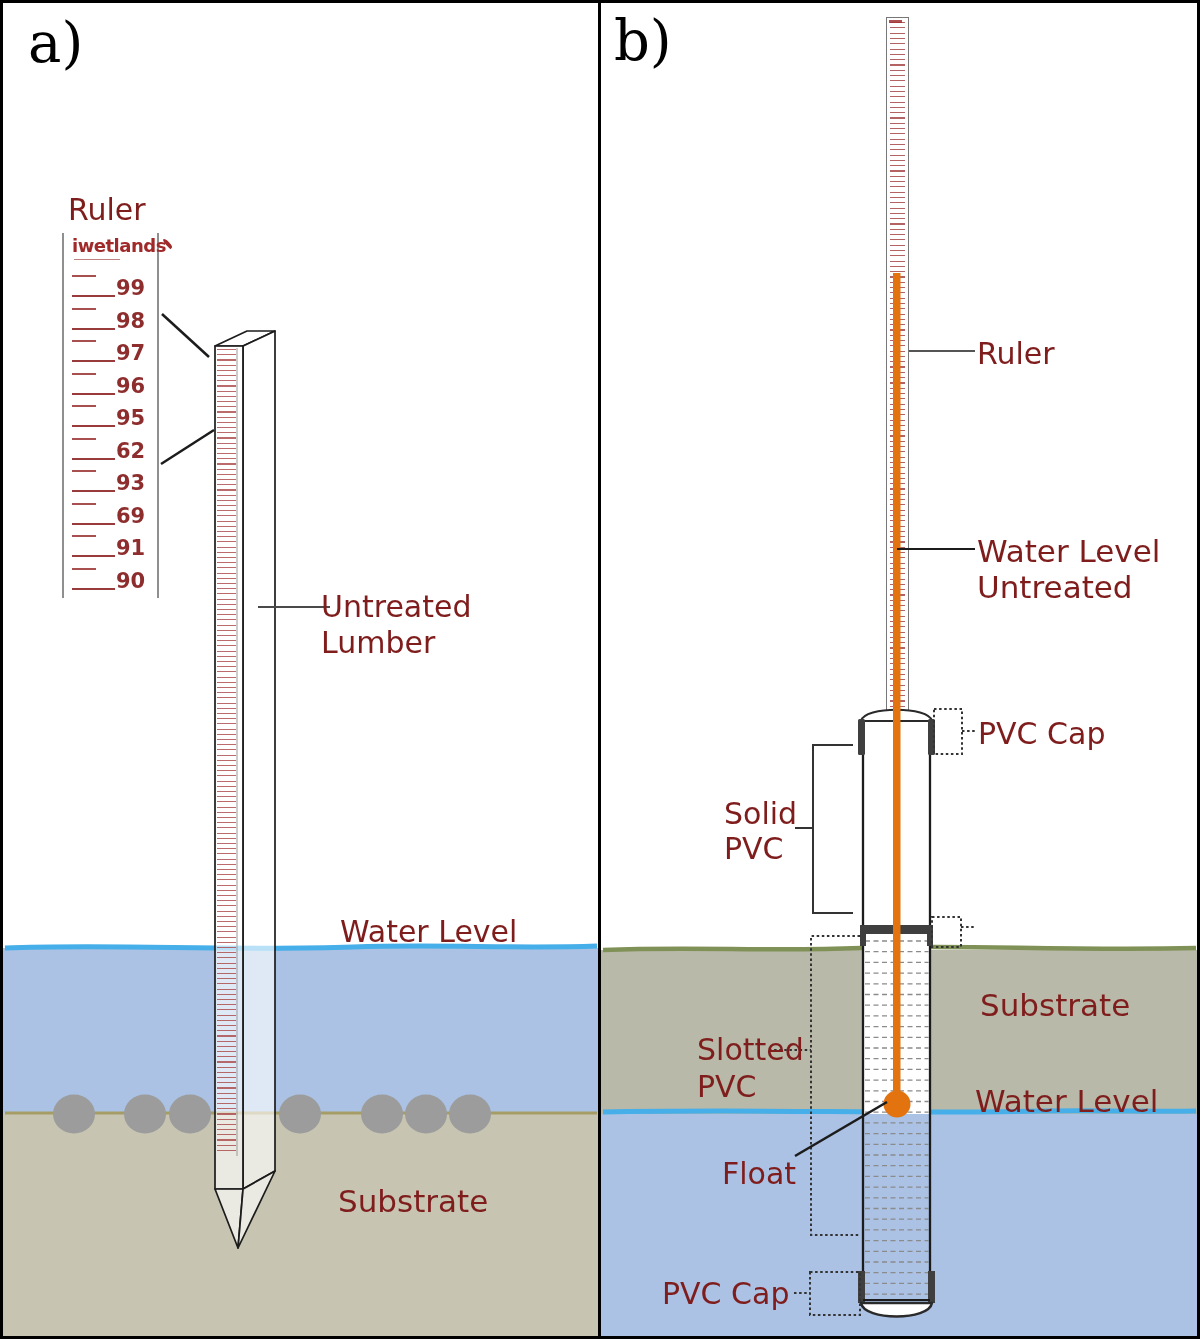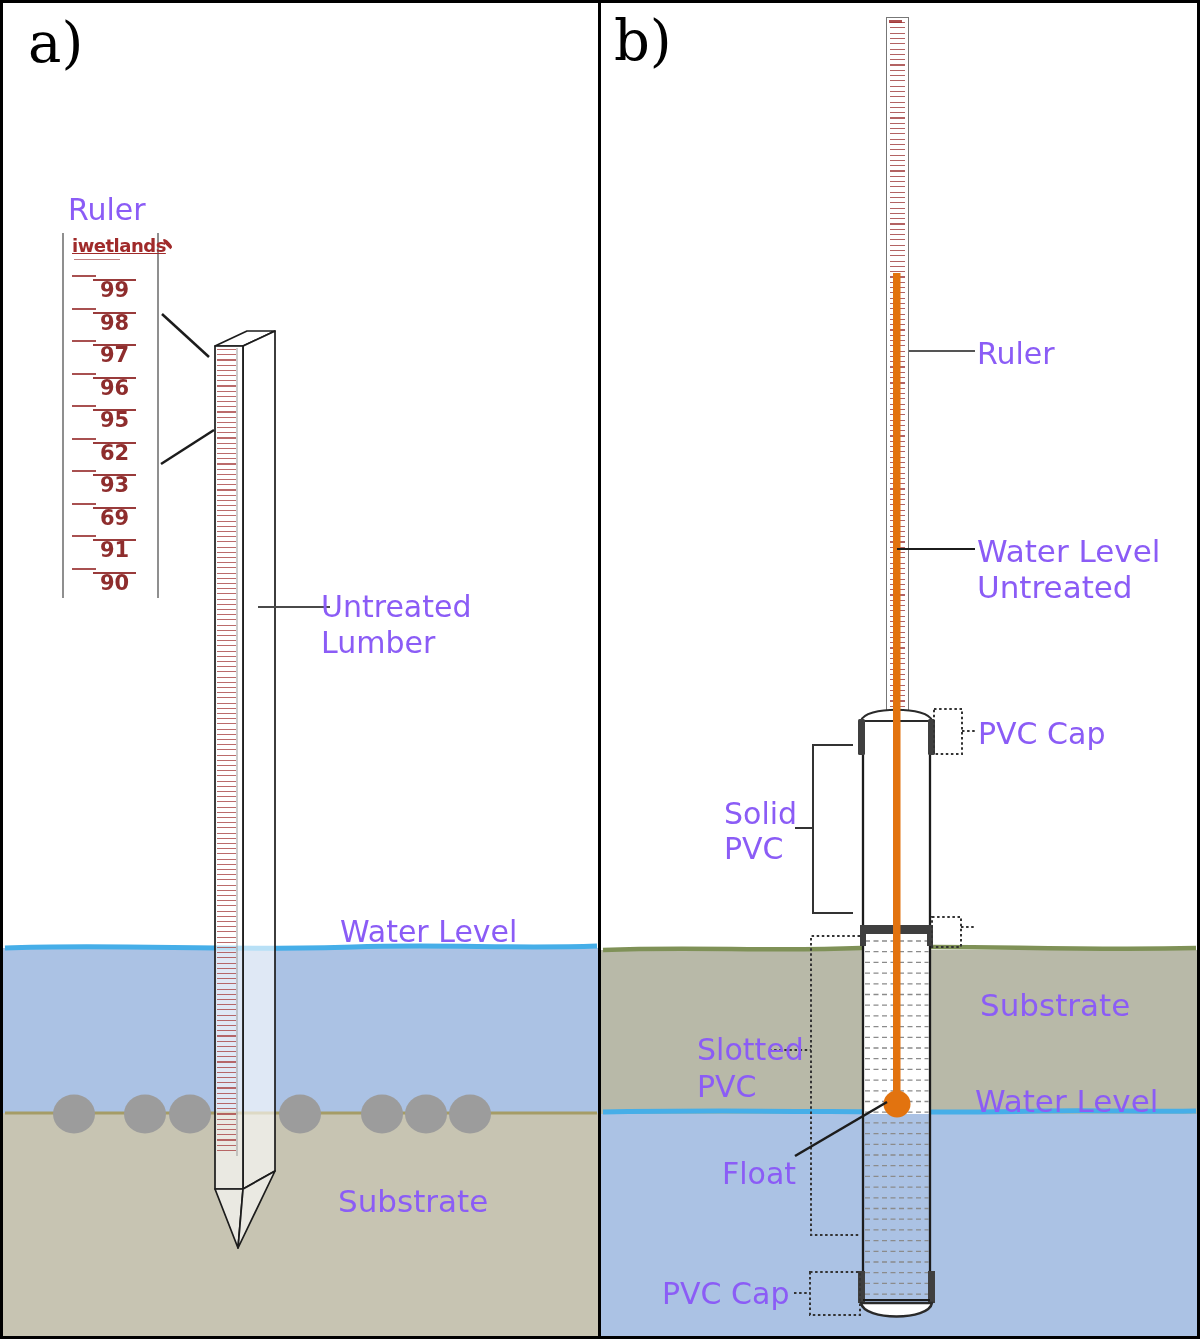--- a/index.html
+++ b/index.html
@@ -25,33 +25,33 @@
        border:1.5px solid #777;box-sizing:border-box;z-index:2;}
   #b-ruler-ticks{position:absolute;left:3px;top:4px;right:3px;bottom:2px;
        background:repeating-linear-gradient(180deg, rgba(160,60,60,.8) 0 1.1px, transparent 1.1px 5.3px);}
   #b-ruler-logo{position:absolute;left:2px;top:2px;width:13px;height:3px;background:#a03030;opacity:.85;}
   
   #art{left:0;top:0;width:1194px;height:1333px;z-index:3;}
   
   #a-stake-ticks{left:214px;top:346px;width:19px;height:806px;z-index:4;
        background:repeating-linear-gradient(180deg, rgba(170,70,70,.8) 0 1.1px, transparent 1.1px 5.2px);}
   
-  .lbl{z-index:5;color:#8b5cf6;font-size:30px;line-height:36px;white-space:nowrap;}
+  .lbl{z-index:5;color:#7f1d1d;font-size:30px;line-height:36px;white-space:nowrap;}
   .big{font-size:31px;}
   .panel-letter{z-index:5;font-family:"DejaVu Serif","Liberation Serif",serif;font-size:56px;color:#000;}
   
   #ruler-detail{left:59px;top:230px;width:97px;height:365px;z-index:5;
       border-left:2px solid #8f8f8f;border-right:2px solid #8f8f8f;box-sizing:border-box;
       padding-left:8px;}
-  #ruler-logo-row{color:#a02a2a;font-size:18px;font-weight:bold;letter-spacing:-.5px;height:24px;display:flex;align-items:center;gap:1px;text-decoration:underline;}
+  #ruler-logo-row{color:#a02a2a;font-size:18px;font-weight:bold;letter-spacing:-.5px;height:24px;display:flex;align-items:center;gap:1px;}
   #ruler-logo-pin{display:inline-block;width:8px;height:8px;border:2px solid #a02a2a;border-radius:50% 50% 50% 0;transform:rotate(-45deg) translateY(-2px);}
   #ruler-logo-sub{width:46px;height:1px;background:#c08080;margin:2px 0 6px 2px;}
   .tick-short{height:13px;}
   .tick-short > div{width:24px;border-bottom:2px solid #a85050;height:9px;}
-  .tick-num{height:19.5px;display:flex;align-items:center;flex-direction:column;}
+  .tick-num{height:19.5px;display:flex;align-items:flex-start;}
   .tick-num .bar{width:43px;border-bottom:2px solid #993b3b;height:16px;margin-right:1px;}
   .tick-num .num{font-size:21px;font-weight:600;color:#8e2d2d;line-height:19px;}
 </style>
 </head>
 <body>
 
 <div id="page">
 
   <div class="abs band" id="a-water"></div>
   <div class="abs band" id="a-sub"></div>

